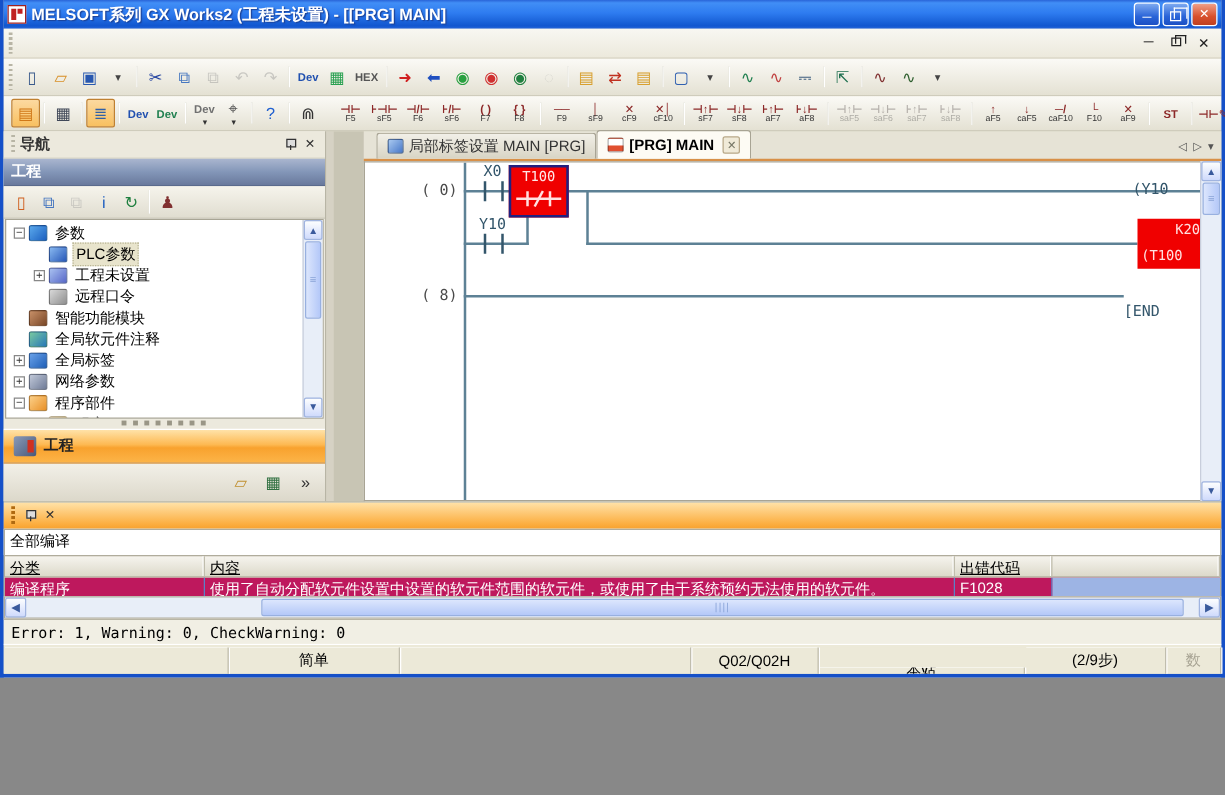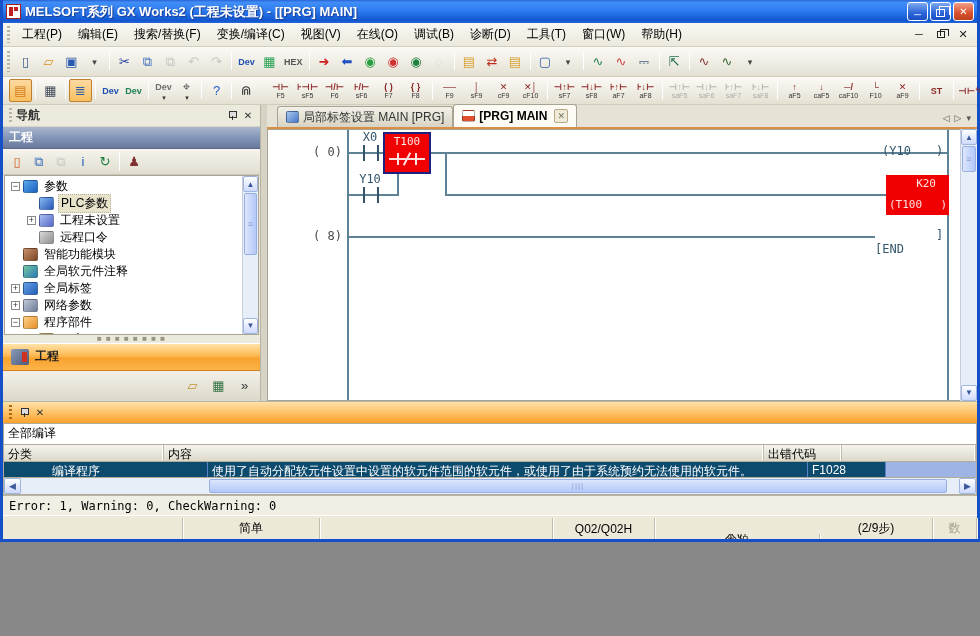--- a/index.html
+++ b/index.html
@@ -94,21 +94,21 @@
   .proj-btn { height:28px; flex:0 0 28px; display:flex; align-items:center; gap:6px; padding:0 8px; font-weight:bold; color:#222;
               background:linear-gradient(180deg,#ffe2a8,#fdb952 45%,#f8a22e 55%,#fcb448); border-top:1px solid #fff; border-bottom:1px solid #d08020; }
   .proj-ico { width:18px; height:16px; background:linear-gradient(135deg,#8a9ab8,#48587a); border-radius:2px; position:relative; }
   .proj-ico::after{content:"";position:absolute;right:2px;top:3px;width:5px;height:10px;background:#d03020;}
   .nav-bottom { height:30px; flex:0 0 30px; display:flex; align-items:center; justify-content:flex-end; gap:3px; padding:0 4px;
                 background:linear-gradient(180deg,#f2f0e8,#dcd8ca); }
 
   .vsplit { width:6px; flex:0 0 6px; background:#d6d2c4; }
 
   
-  .doc { flex:1 1 auto; display:flex; flex-direction:column; min-width:0; }
+  .doc { flex:1 1 auto; display:flex; flex-direction:column; min-width:0;padding-left:24px; }
   .tabstrip { height:24px; flex:0 0 24px; display:flex; align-items:flex-end; background:#e6e3d6; padding-left:10px; border-bottom:2px solid #d89048; }
   .tab { display:flex; align-items:center; gap:4px; height:21px; padding:0 8px; border:1px solid #9a96850; white-space:nowrap;
          border:1px solid #a8a494; border-bottom:none; border-radius:3px 3px 0 0; background:linear-gradient(180deg,#f2f0e8,#d8d4c4); color:#333; }
   .tab.active { background:#fdfbf4; font-weight:bold; color:#000; height:23px; }
   .tabico { width:13px; height:12px; border-radius:2px; border:1px solid rgba(0,0,0,.3); }
   .tabico.tbl { background:linear-gradient(135deg,#a8c8f0,#4878c8); }
   .tabico.prg { background:linear-gradient(180deg,#fff 55%,#e05030 55%); }
   .tabclose { width:14px; height:14px; border:1px solid #b8a888; background:#f0ead8; color:#776; font-size:9px;
               display:flex; align-items:center; justify-content:center; margin-left:3px; border-radius:2px;}
   .tabnav { margin-left:auto; display:flex; align-items:center; gap:5px; padding:0 6px 4px 0; color:#555; font-size:9px; }
@@ -128,25 +128,25 @@
   .coilblock { position:absolute; background:#f00000; color:#ffe0e0; font-size:11px; }
   .coilblock .k { position:absolute; right:13px; top:2px; }
   .coilblock .d { position:absolute; left:3px; bottom:4px; }
   .coilblock .p { position:absolute; right:2px; bottom:4px; }
 
   
   .out-title { height:22px; flex:0 0 22px; display:flex; align-items:center; padding:0 4px; border-top:1px solid #b8b5a5;
                background:linear-gradient(180deg,#ffe2a8,#fcaf42 80%,#f8a22e); }
   .out-title .t { font-weight:bold; flex:1; }
   .out-mode { height:21px; flex:0 0 21px; background:#fff; border:1px solid #b0ac9c; border-bottom:none; display:flex; align-items:center; padding:0 4px; }
-  .out-head { height:18px; flex:0 0 18px; display:flex; background:linear-gradient(180deg,#f6f4ee,#dcd9ca); border:1px solid #b0ac9c; border-bottom:1px solid #b0ac9c; }
+  .out-head { height:18px; flex:0 0 18px; display:flex; background:linear-gradient(180deg,#f6f4ee,#dcd9ca); border:1px solid #b0ac9c; border-bottom:1px solid #b0ac9c;text-decoration:underline; }
   .oh { padding:1px 4px; border-right:1px solid #c0bdad; box-shadow:inset -1px 0 0 #fff; }
   .out-rows { flex:1 1 auto; background:#fff; border:1px solid #b0ac9c; border-top:none; border-bottom:none; overflow:hidden; }
   .orow { height:17px; display:flex; }
-  .orow.sel { background:#0c4a6e; color:#fff;padding-left:44px; }
+  .orow.sel { background:#be185d; color:#fff; }
   .oc { padding:1px 4px; overflow:hidden; white-space:nowrap; }
   .oc.last { background:#9db4e4; }
   .hscroll { height:18px; flex:0 0 18px; display:flex; background:#e8eef8; border:1px solid #b0ac9c; align-items:stretch; }
   .harrow { width:17px; flex:0 0 17px; background:linear-gradient(180deg,#fdfefe,#cfdafc); border:1px solid #a0b4e0; border-radius:2px;
             color:#3a5a9c; font-size:9px; display:flex; align-items:center; justify-content:center; }
   .hthumb { background:linear-gradient(180deg,#dce6fd,#b4c8f8); border:1px solid #98b0e0; border-radius:2px; position:relative; }
   .hthumb::after{content:"||||"; position:absolute; left:50%; top:1px; transform:translateX(-50%); color:#8aa4d8; font-size:8px; letter-spacing:1px;}
   .err-row { height:20px; flex:0 0 20px; background:#f1efe4; border-top:1px solid #b8b5a5; display:flex; align-items:center; padding:0 6px;
              font-family:"DejaVu Sans Mono","Liberation Mono",monospace; font-size:12px; }
 
@@ -169,33 +169,20 @@
         </div>
       <div class="wbtn">
           <span class="ico-restore"></span>
         </div>
       <div class="wbtn close">✕</div>
     </div>
   </div>
 
   <div class="menubar">
     <div class="grip"></div>
-    <div id="menu-items" style="display:flex">
-        <div class="menu-item">工程(P)</div>
-        <div class="menu-item">编辑(E)</div>
-        <div class="menu-item">搜索/替换(F)</div>
-        <div class="menu-item">变换/编译(C)</div>
-        <div class="menu-item">视图(V)</div>
-        <div class="menu-item">在线(O)</div>
-        <div class="menu-item">调试(B)</div>
-        <div class="menu-item">诊断(D)</div>
-        <div class="menu-item">工具(T)</div>
-        <div class="menu-item">窗口(W)</div>
-        <div class="menu-item">帮助(H)</div>
-      </div>
     <div class="mdi-btns">
       <div class="mdi-btn">─</div>
       <div class="mdi-btn"><span class="ico-mdirestore"></span></div>
       <div class="mdi-btn">✕</div>
     </div>
   </div>
 
   <div class="toolbar tb1">
     <div class="grip"></div>
     <div id="tb-main" style="display:flex;align-items:center">

